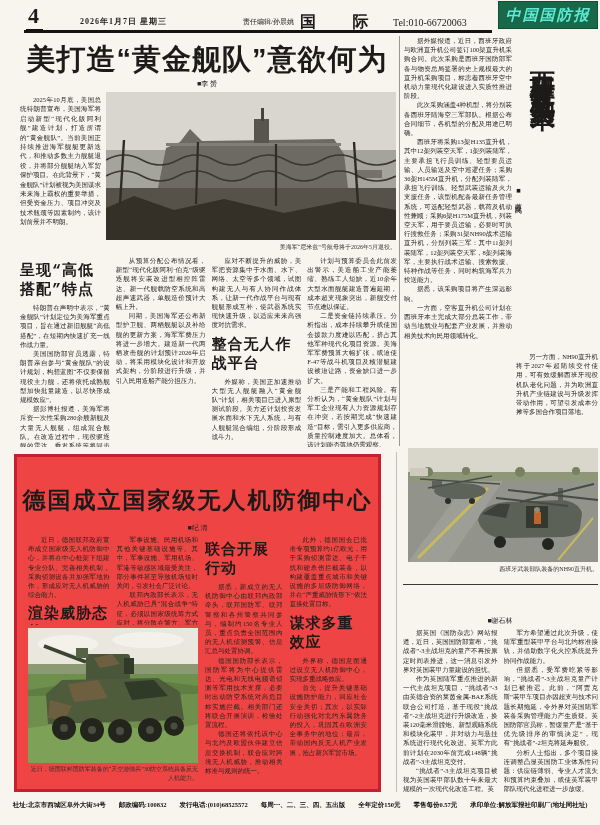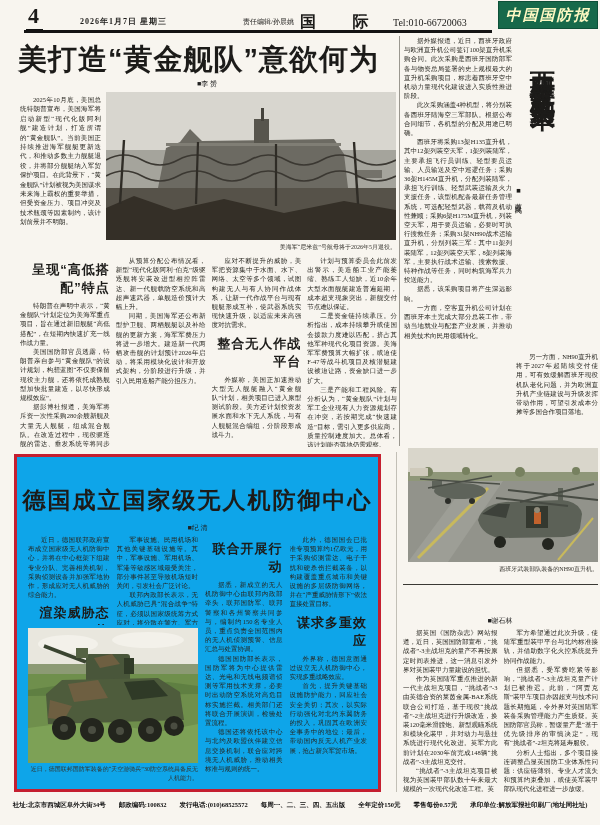--- a/index.html
+++ b/index.html
@@ -8,31 +8,31 @@
   
   .pagenum{position:absolute;left:26px;top:3px;font-size:22px;font-weight:bold;
            font-family:"Liberation Serif",serif;border-bottom:2px solid #111;padding:0 4px 0 2px;}
   .hdate{position:absolute;left:80px;top:16px;font-size:8px;font-weight:bold;letter-spacing:1px;}
   .heditor{position:absolute;left:243px;top:17px;font-size:7px;}
   .hsection{position:absolute;left:300px;top:12px;font-size:16px;font-weight:bold;
             font-family:"Liberation Sans",sans-serif;letter-spacing:16px;}
   .htel{position:absolute;left:393px;top:17px;font-size:10px;}
   .masthead{position:absolute;right:2px;top:1px;width:100px;height:28px;background:#17694a;
             border:1px solid #0e5038;box-sizing:border-box;display:flex;align-items:center;justify-content:center;}
-  .masthead span{color:#fef9c3;font-size:15px;font-weight:bold;letter-spacing:2px;
+  .masthead span{color:#5eead4;font-size:15px;font-weight:bold;letter-spacing:2px;
                  font-family:"Liberation Serif",serif;font-style:italic;}
   .hrule{position:absolute;left:24px;top:30px;width:468px;height:2.5px;background:#141414;}
   
   .paras p{margin:0;text-indent:2em;text-align:justify;font-size:6.5px;line-height:9.2px;color:#26251f;}
-  .subhead{font-size:13px;font-weight:bold;text-align:right;margin:5px 0 4px 0;
-           font-family:Liberation Sans, sans-serif;letter-spacing:1px;}
+  .subhead{font-size:15px;font-weight:bold;text-align:left;margin:5px 0 4px 0;
+           font-family:Liberation Mono, monospace;letter-spacing:1px;}
   .caption{font-size:6px;color:#33322c;text-align:right;}
   .byline{font-size:7px;text-align:center;color:#222;}
   
-  .us-title{position:absolute;left:18px;top:40px;width:378px;text-align:left;font-size:29px;
+  .us-title{position:absolute;left:18px;top:40px;width:378px;text-align:center;font-size:29px;
             font-weight:bold;font-family:"Liberation Sans",sans-serif;letter-spacing:1px;}
   .us-byline{position:absolute;left:18px;top:79px;width:378px;}
   .us-intro{position:absolute;left:20px;top:95px;width:81px;height:150px;overflow:hidden;}
   .us-intro p{font-size:6.5px;line-height:9.4px;}
   .photo{position:absolute;overflow:hidden;background:#b9b7b0;}
   .us-photo{left:106px;top:92px;width:290px;height:148px;}
   .us-caption{position:absolute;left:106px;top:243px;width:290px;}
   .us-cols{position:absolute;left:20px;top:256px;width:377px;height:191px;display:flex;gap:6px;}
   .us-cols .col{flex:1;overflow:hidden;}
   
@@ -49,21 +49,21 @@
   .nh90-photo{left:408px;top:448px;width:190px;height:114px;}
   .nh90-caption{position:absolute;left:408px;top:565px;width:190px;}
   .uk-divider{position:absolute;left:403px;top:584px;width:195px;height:1px;background:#3a3934;}
   .uk-title{position:absolute;left:401px;top:590px;width:198px;text-align:center;font-size:19.5px;
             font-weight:bold;font-family:"Liberation Sans",sans-serif;letter-spacing:0.5px;}
   .uk-byline{position:absolute;left:401px;top:616px;width:198px;}
   .uk-cols{position:absolute;left:403px;top:628px;width:195px;height:164px;display:flex;gap:6px;}
   .uk-cols .col{flex:1;overflow:hidden;}
   
   .de-box{position:absolute;left:14px;top:454px;width:367px;height:338px;box-sizing:border-box;
-          border:3px solid #c51f30;background:#0ea5e9;}
+          border:3px solid #c51f30;background:#ef4444;}
   .de-title{margin-top:28px;text-align:center;font-size:23px;font-weight:bold;letter-spacing:2px;
             font-family:"Liberation Serif",serif;}
   .de-byline{margin-top:7px;}
   .de-content{position:absolute;left:11px;right:11px;top:78px;bottom:6px;display:flex;gap:7px;}
   .de-left{width:170px;flex:none;display:flex;flex-direction:column;}
   .de-left .two{display:flex;gap:7px;height:93px;overflow:hidden;}
   .de-left .two .col{flex:1;overflow:hidden;}
   .de-photo{position:relative;width:170px;height:140px;margin-top:3px;background:#9aa77f;overflow:hidden;}
   .de-caption{margin-top:2px;}
   .de-c3,.de-c4{flex:1;overflow:hidden;}

